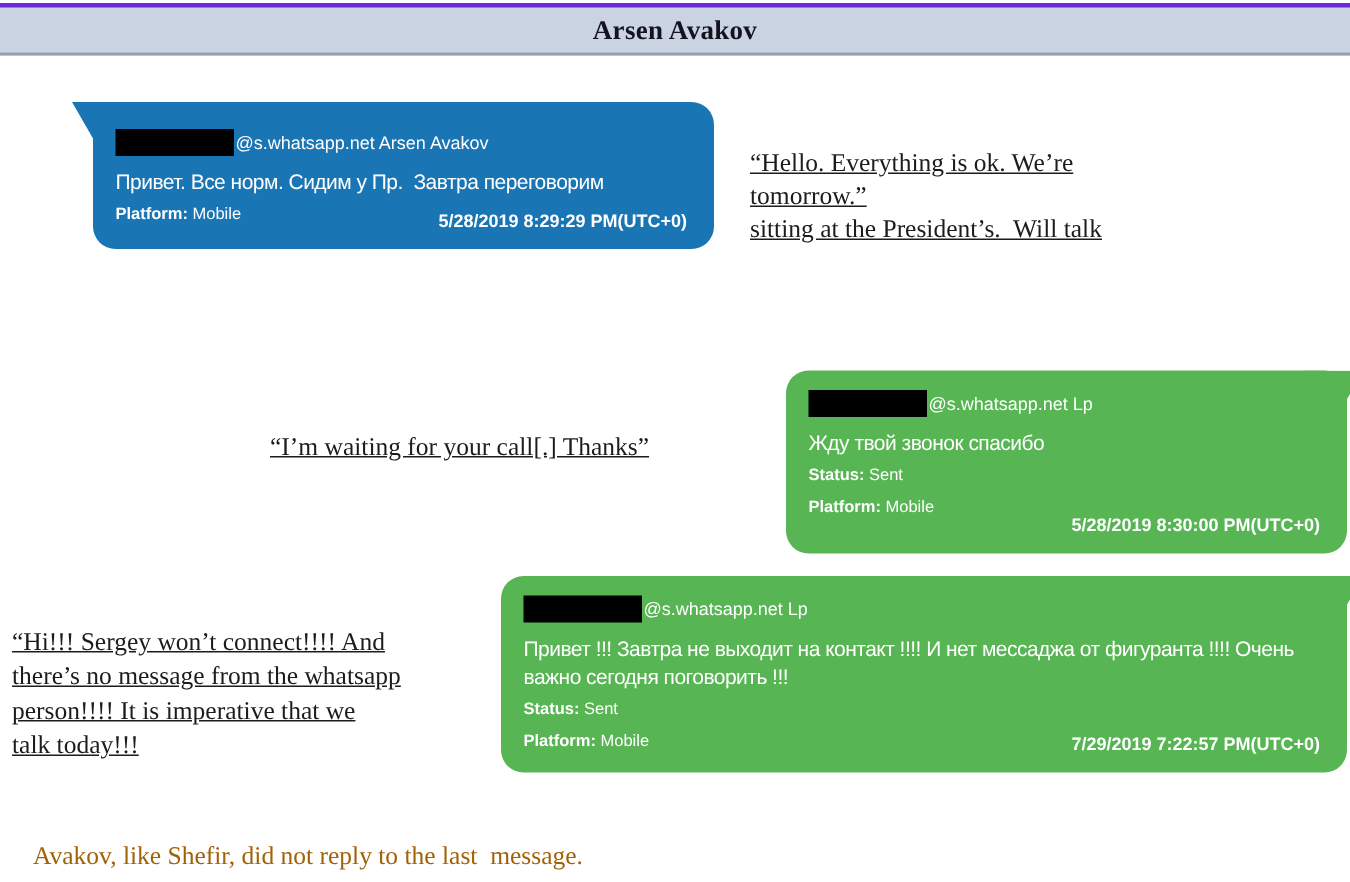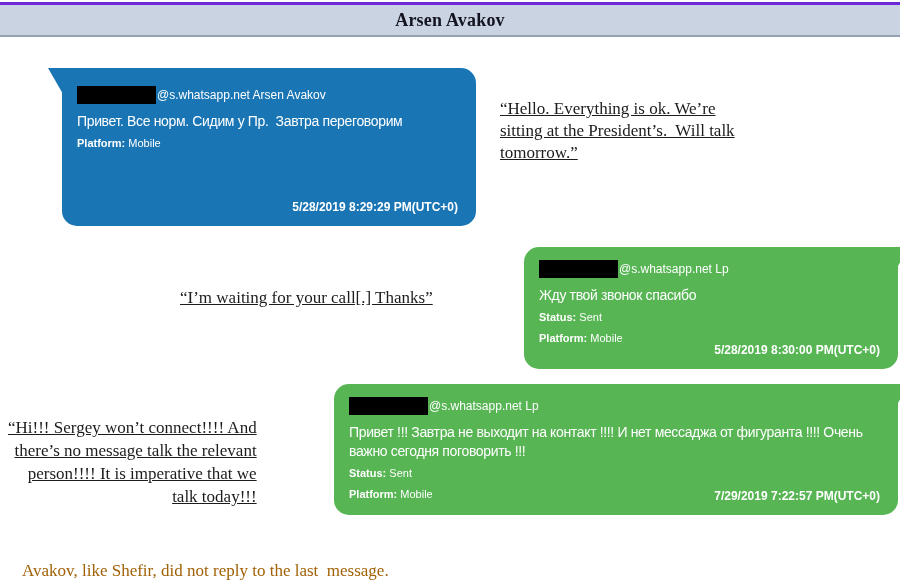--- a/index.html
+++ b/index.html
@@ -23,38 +23,38 @@
   
   .bubble{
     position:absolute;border-radius:15px;color:#fff;
     box-sizing:border-box;
   }
   .bubble.incoming, .bubble.incoming .tail{background:var(--c-in,#1a75b5);}
   .bubble.outgoing, .bubble.outgoing .tail{background:var(--c-out,#57b554);margin-left:36px;}
   .tail{position:absolute;top:0;width:40px;height:25px;}
   .incoming .tail{left:-14px;clip-path:polygon(0 0,100% 0,36% 100%);}
   .outgoing .tail{right:-11px;clip-path:polygon(0 0,100% 0,64% 100%);}
-  .b1{left:62px;top:68px;width:414px;height:158px;padding:18px 28px 10px 15px;}
+  .b1{left:62px;top:68px;width:414px;height:98px;padding:18px 28px 10px 15px;}
   .b2{left:488px;top:247px;width:374px;height:122px;padding:13px 16px 10px 15px;}
   .b3{left:298px;top:384px;width:564px;height:131px;padding:13px 10px 10px 15px;}
   .sender-line{display:flex;align-items:center;height:18px;font-size:12px;white-space:pre;}
   .redaction{display:inline-block;width:79px;height:18px;background:var(--c-redact,#000);margin-right:1px;flex:0 0 auto;}
   .msg-body{font-size:14px;line-height:19px;margin-top:8px;letter-spacing:-0.35px;white-space:pre-wrap;}
   .meta{font-size:11px;line-height:17px;margin-top:4px;white-space:pre;}
   .meta .lab{font-weight:bold;}
   .ts{position:absolute;right:18px;bottom:12px;font-size:12px;font-weight:bold;letter-spacing:0;}
   
   .trans{
     position:absolute;font-family:"Liberation Serif",serif;
     font-size:17px;color:#1c1c1c;line-height:22px;
   }
   .trans div{white-space:pre;text-decoration:underline;}
   .t1{left:500px;top:98px;}
   .t2{left:180px;top:287px;}
-  .t3{left:8px;top:416px;line-height:23px;text-align:right;}
+  .t3{left:8px;top:416px;line-height:23px;}
   .footer-note{
     position:absolute;left:22px;top:561px;
     font-family:"Liberation Serif",serif;font-size:17px;color:#a16207;
     white-space:pre;
   }
 </style>
 </head>
 <body>
 
 <div class="header-bar">
@@ -67,22 +67,22 @@
     <span class="redaction"></span>
     <span>@s.whatsapp.net Arsen Avakov</span>
   </div>
   <div class="msg-body">Привет. Все норм. Сидим у Пр.  Завтра переговорим</div>
   <div class="meta"><span class="lab">Platform:</span><span> Mobile</span></div>
   <div class="ts">5/28/2019 8:29:29 PM(UTC+0)</div>
 </div>
 
 <div class="trans t1">
   <div>“Hello. Everything is ok. We’re</div>
+  <div>tomorrow.”</div>
   <div>sitting at the President’s.  Will talk</div>
-  <div>tomorrow.”</div>
 </div>
 
 <div class="trans t2">
   <div>“I’m waiting for your call[.] Thanks”</div>
 </div>
 
 <div class="bubble outgoing b2">
   <div class="tail"></div>
   <div class="sender-line">
     <span class="redaction"></span>
@@ -101,18 +101,18 @@
     <span>@s.whatsapp.net Lp</span>
   </div>
   <div class="msg-body">Привет !!! Завтра не выходит на контакт !!!! И нет мессаджа от фигуранта !!!! Очень важно сегодня поговорить !!!</div>
   <div class="meta"><span class="lab">Status:</span><span> Sent</span></div>
   <div class="meta"><span class="lab">Platform:</span><span> Mobile</span></div>
   <div class="ts">7/29/2019 7:22:57 PM(UTC+0)</div>
 </div>
 
 <div class="trans t3">
   <div>“Hi!!! Sergey won’t connect!!!! And</div>
-  <div>there’s no message talk the relevant</div>
+  <div>there’s no message from the whatsapp</div>
   <div>person!!!! It is imperative that we</div>
   <div>talk today!!!</div>
 </div>
 
 <div class="footer-note">Avakov, like Shefir, did not reply to the last  message.</div>
 
 </body></html>

